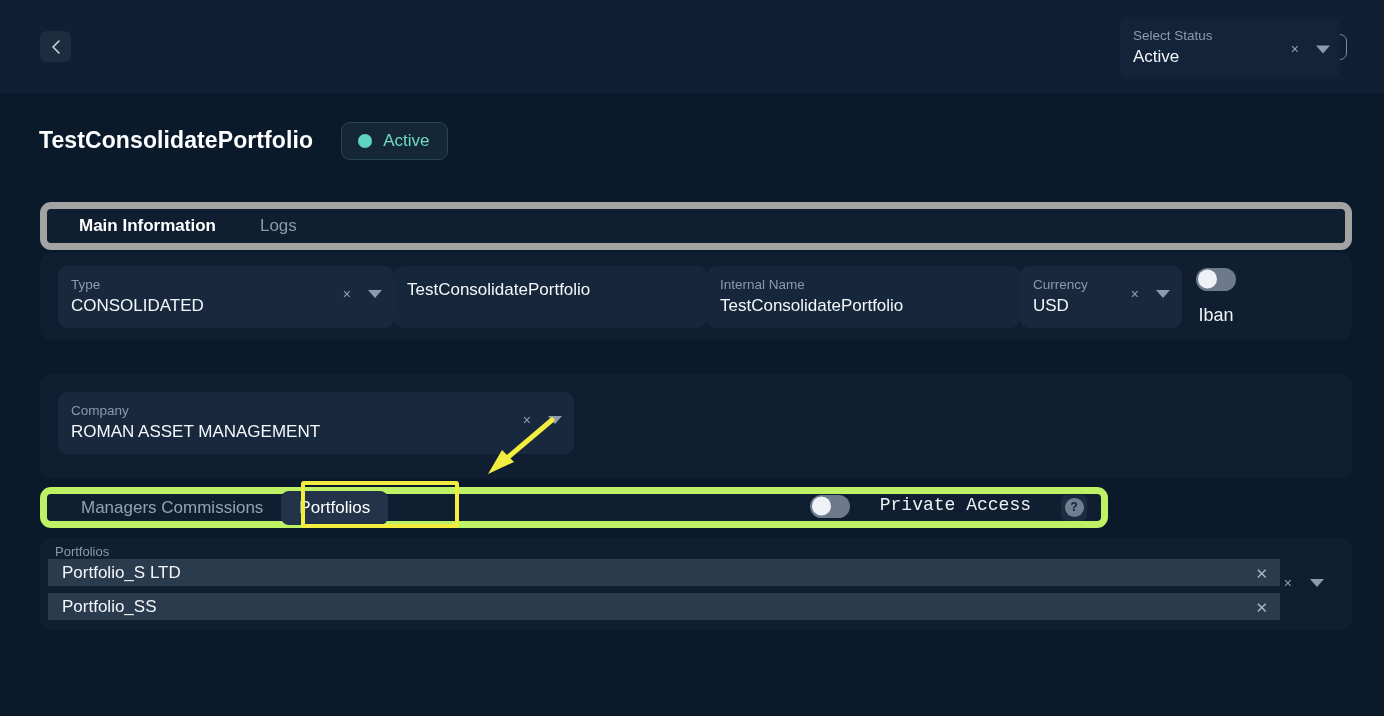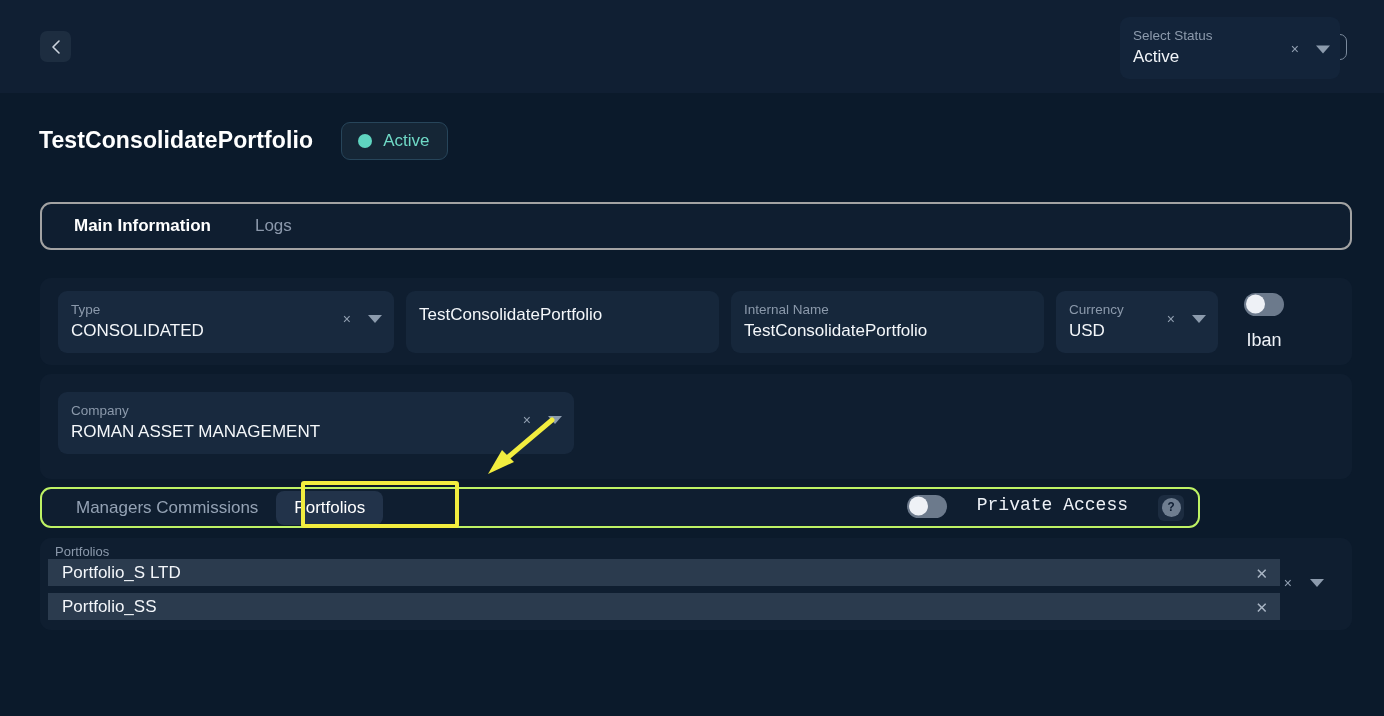--- a/index.html
+++ b/index.html
@@ -157,42 +157,41 @@
 
   
   .card {
     position: absolute;
     background: #0f1e30;
     border-radius: 11px;
   }
   .tabs-card {
     left: 40px; top: 202px;
     width: 1312px; height: 48px;
-    border: 2px solid #a3a3a3;
+    border: 7px solid #a3a3a3;
     display: flex; align-items: center;
     padding-left: 18px;
     gap: 16px;
   }
   .tab {
     font-size: 17px;
     padding: 6px 14px;
     border-radius: 7px;
     cursor: pointer;
     white-space: nowrap;
   }
   .tab.active { color: #ffffff; font-weight: 700; }
   .tab.inactive { color: #8b98ab; }
 
   
   .fields-card {
-    left: 40px; top: 278px;
+    left: 40px; top: 253px;
     width: 1312px; height: 87px;
     display: flex; align-items: center;
     padding: 0 18px;
-    gap: 12px;
   }
 
   .field {
     position: relative;
     height: 62px;
     background: #18293e;
     border-radius: 9px;
     padding: 11px 14px 0 13px;
     flex: none;
   }
@@ -237,22 +236,22 @@
   
   .company-card {
     left: 40px; top: 374px;
     width: 1312px; height: 105px;
     padding: 18px;
   }
 
   
   .subtabs-card {
     left: 40px; top: 487px;
-    width: 1160px; height: 41px;
-    border: 2px solid #bef264;
+    width: 1068px; height: 41px;
+    border: 7px solid #bef264;
     display: flex; align-items: center;
     padding-left: 16px;
   }
   .subtab {
     font-size: 17px;
     padding: 7px 18px;
     border-radius: 8px;
     cursor: pointer;
     white-space: nowrap;
   }

